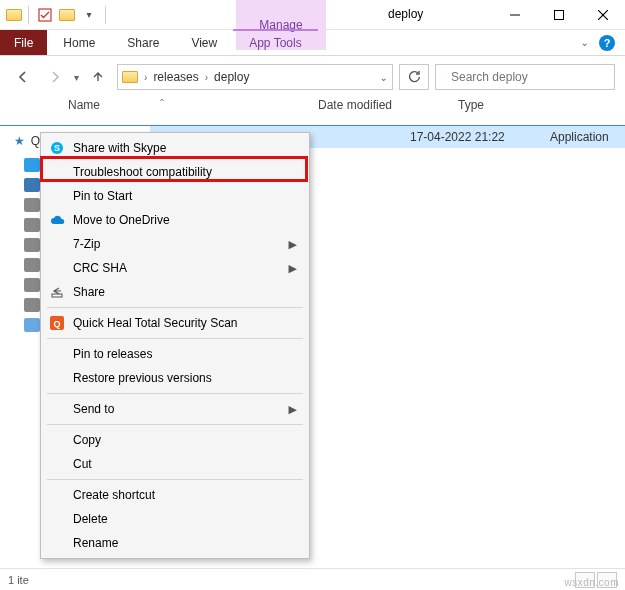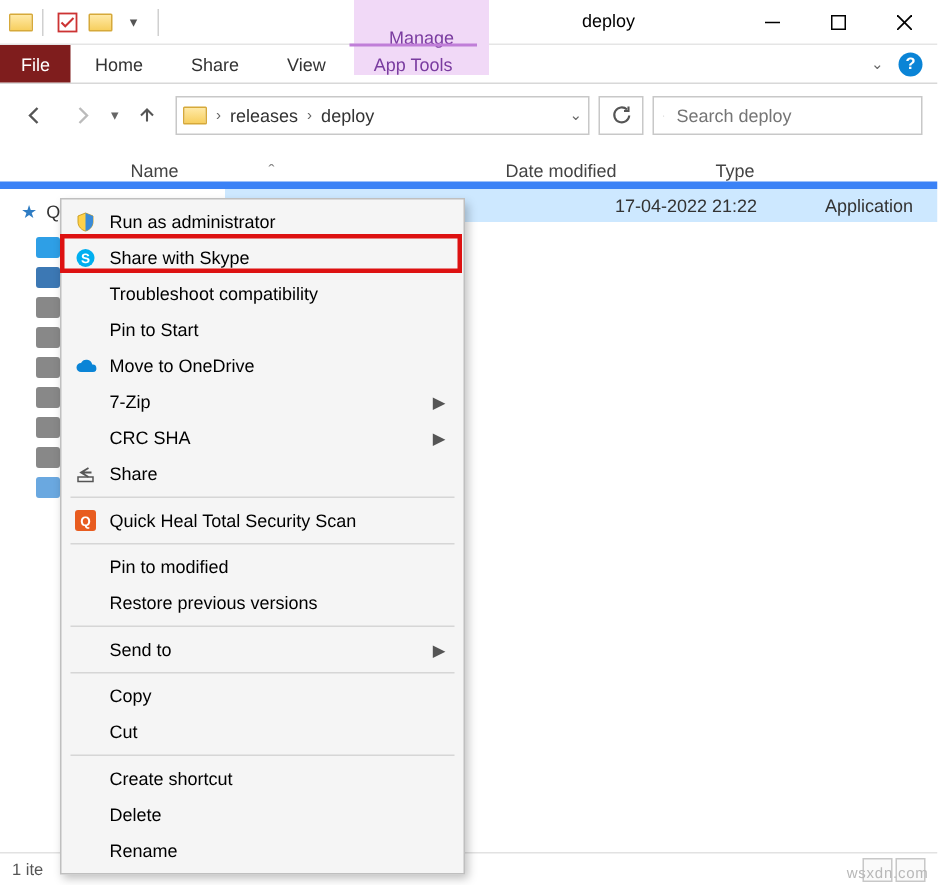--- a/index.html
+++ b/index.html
@@ -30,21 +30,21 @@
   .nav-btn { width:26px; height:26px; display:flex; align-items:center; justify-content:center; color:#606060; border-radius:2px;}
   .nav-btn.disabled { color:#b8b8b8; }
   .addressbar { flex:1; height:26px; border:1px solid #c8c8c8; display:flex; align-items:center; padding:0 4px; gap:6px; }
   .addr-seg { display:flex; align-items:center; gap:4px; color:#333;}
   .addr-chev { color:#666; font-size:10px;}
   .refresh { width:30px; height:26px; border:1px solid #c8c8c8; display:flex; align-items:center; justify-content:center; color:#555; }
   .searchbox { width:180px; height:26px; border:1px solid #c8c8c8; display:flex; align-items:center; padding:0 6px; gap:6px; color:#777;}
   .searchbox input { border:none; outline:none; flex:1; font-size:12px; color:#333; }
 
   
-  .cols { display:flex; align-items:flex-end; height:28px; border-bottom:5px solid #3b82f6; padding-left:87px; color:#444;}
+  .cols { display:flex; align-items:flex-start; height:28px; border-bottom:1px solid #3b82f6; padding-left:68px; color:#444;}
   .col-name { flex:0 0 250px; display:flex; align-items:center; gap:60px;}
   .col-date { flex:0 0 140px; }
   .col-type { flex:1; }
 
   
   .body { display:flex; height:calc(590px - 30px - 26px - 42px - 28px - 22px); }
   .sidebar { width:150px; padding:4px 0 0 14px; }
   .qa { display:flex; align-items:center; gap:6px; color:#333; padding:4px 0;}
   .star { color:#2e7cc3; }
   .side-stub { width:16px; height:14px; margin:6px 0 6px 10px; border-radius:2px; }
@@ -194,29 +194,20 @@
       <span class="fname"></span>
       <span class="fdate">17-04-2022 21:22</span>
       <span class="ftype">Application</span>
     </div>
   </div>
 </div>
 
 <div class="ctx">
   <div class="ctx-item">
     <span class="ic">
-        <svg width="14" height="14" viewBox="0 0 14 14">
-          <path d="M7 1 L12 3 V7 C12 10 9.5 12.5 7 13 C4.5 12.5 2 10 2 7 V3 Z" fill="#ffd24a" stroke="#c79a1a" stroke-width="0.6"></path>
-          <path d="M7 1 L12 3 V7 C12 10 9.5 12.5 7 13 Z" fill="#3a8bd8"></path>
-        </svg>
-      </span>
-    <span>Run as administrator</span>
-  </div>
-  <div class="ctx-item">
-    <span class="ic">
         <svg width="14" height="14">
           <circle cx="7" cy="7" r="6" fill="#00aff0"></circle>
           <text x="7" y="10" text-anchor="middle" font-size="9" fill="#fff" font-weight="bold">S</text>
         </svg>
       </span>
     <span>Share with Skype</span>
   </div>
   <div class="ctx-item">
       <span>Troubleshoot compatibility</span>
     </div>
@@ -253,21 +244,21 @@
     <span class="ic">
         <svg width="14" height="14">
           <rect width="14" height="14" rx="2" fill="#e85c1f"></rect>
           <text x="7" y="10.5" text-anchor="middle" font-size="9" fill="#fff" font-weight="bold">Q</text>
         </svg>
       </span>
     <span>Quick Heal Total Security Scan</span>
   </div>
   <div class="ctx-sep"></div>
   <div class="ctx-item">
-      <span>Pin to modified</span>
+      <span>Pin to releases</span>
     </div>
   <div class="ctx-item">
       <span>Restore previous versions</span>
     </div>
   <div class="ctx-sep"></div>
   <div class="ctx-item">
       <span>Send to</span>
       <span class="arrow">▶</span>
     </div>
   <div class="ctx-sep"></div>

